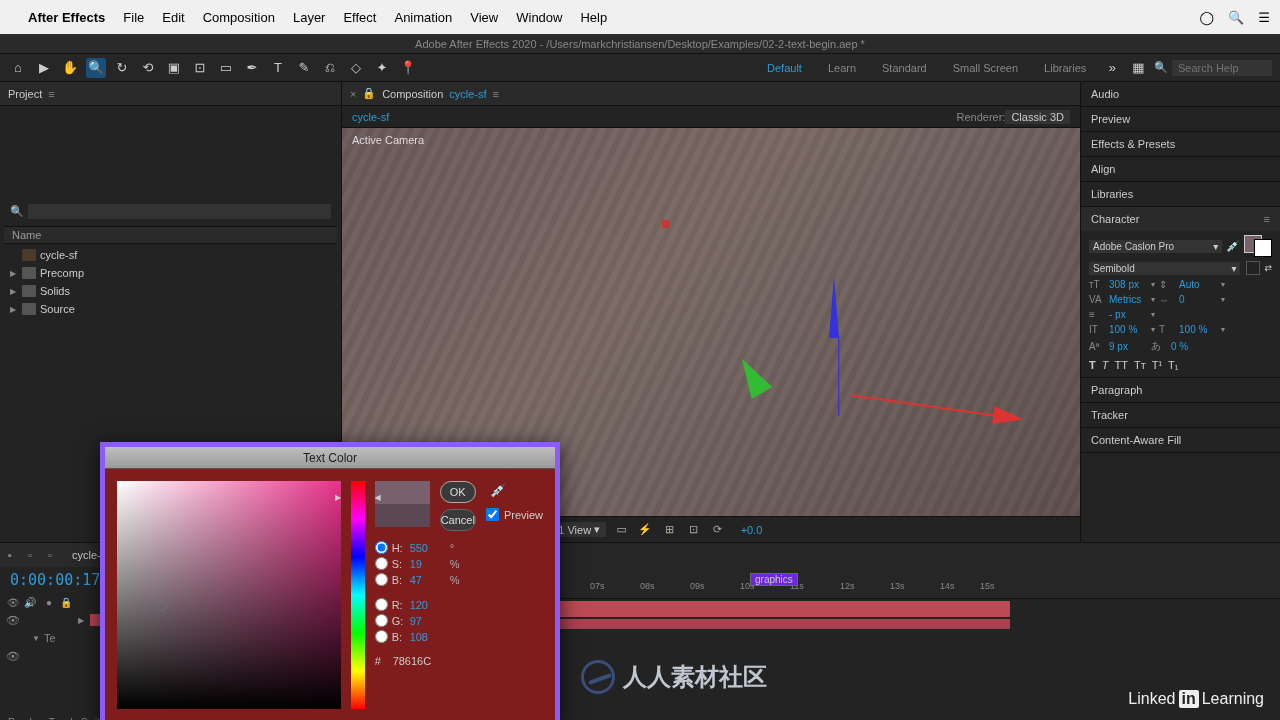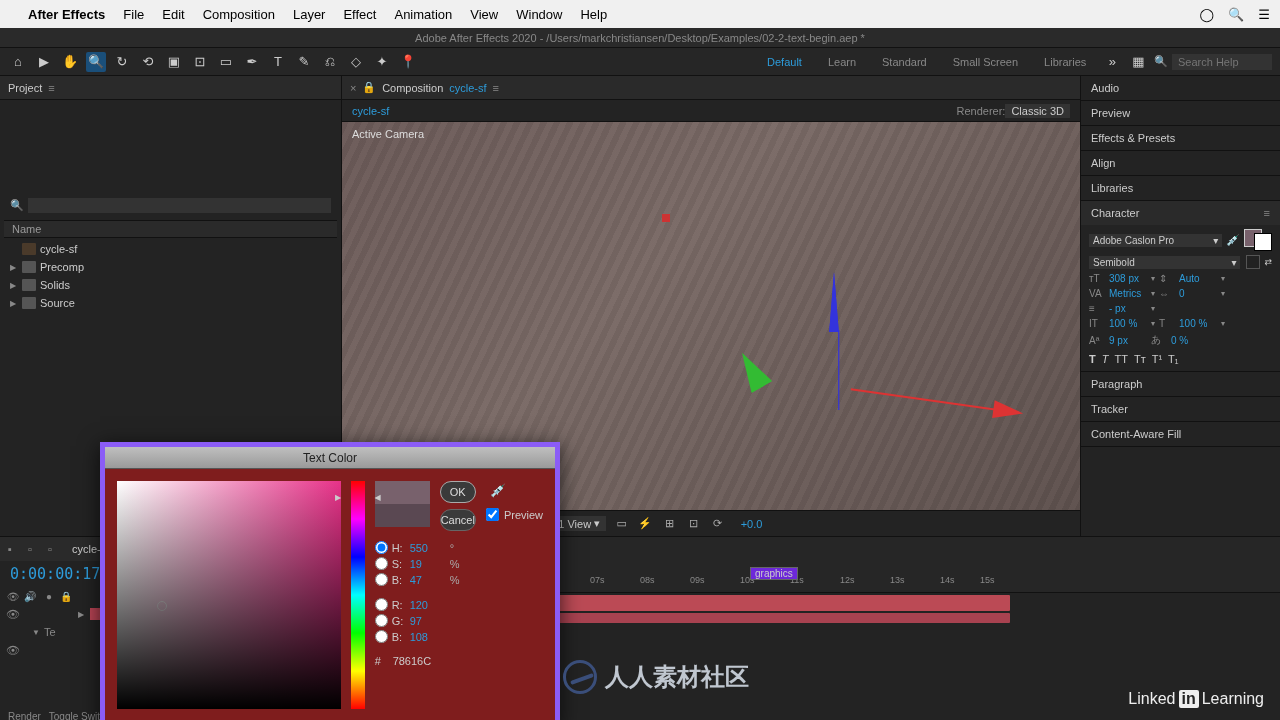--- a/index.html
+++ b/index.html
@@ -1,17 +1,17 @@
 <!DOCTYPE html>
 <html><head>
 <meta charset="utf-8">
 <style>
 * { margin: 0; padding: 0; box-sizing: border-box; font-family: -apple-system, "Segoe UI", Arial, sans-serif; user-select: none; }
 body { width: 1280px; height: 720px; background: #1e1e1e; color: #ccc; font-size: 11px; overflow: hidden; position: relative; }
-.menubar { height: 28px; background: #f0f0f0; color: #000; display: flex; align-items: center; padding: 0 10px; gap: 18px; font-size: 13px; }
+.menubar { height: 34px; background: #f0f0f0; color: #000; display: flex; align-items: center; padding: 0 10px; gap: 18px; font-size: 13px; }
 .menubar .apple { font-size: 14px; }
 .menubar .app-name { font-weight: 600; }
 .menubar .right { margin-left: auto; display: flex; gap: 14px; }
 .titlebar { height: 20px; background: #2a2a2a; color: #888; text-align: center; line-height: 20px; font-size: 11px; border-bottom: 1px solid #111; }
 .toolbar { height: 28px; background: #262626; display: flex; align-items: center; padding: 0 8px; gap: 6px; border-bottom: 1px solid #111; }
 .tool-icon { width: 20px; height: 20px; display: flex; align-items: center; justify-content: center; color: #ccc; font-size: 13px; cursor: pointer; }
 .tool-icon.active { background: #1a4f7a; border-radius: 2px; }
 .toolbar .spacer { flex: 1; }
 .workspace-tab { padding: 3px 10px; color: #888; cursor: pointer; }
 .workspace-tab.active { color: #2d9cdb; }
@@ -115,21 +115,21 @@
 .cd-btn { height: 22px; border: 1px solid #666; border-radius: 11px; background: #3a3a3a; color: #ddd; display: flex; align-items: center; justify-content: center; cursor: pointer; }
 .cd-btn.primary { border-color: #aaa; }
 .cd-values { margin-top: 6px; display: flex; flex-direction: column; gap: 3px; }
 .cd-val { display: flex; align-items: center; gap: 4px; }
 .cd-val input[type=radio] { margin: 0; }
 .cd-val .vl { width: 14px; color: #ccc; }
 .cd-val .vv { color: #2d9cdb; width: 36px; }
 .cd-val .vu { color: #aaa; }
 .cd-eyedrop { color: #ccc; margin: 2px 0 2px 4px; font-size: 13px; }
 .cd-preview { display: flex; align-items: center; gap: 5px; margin-top: 2px; }
-.watermark { position: absolute; left: 563px; top: 660px; color: rgba(220,228,238,0.85); font-size: 24px; font-weight: 600; display: flex; align-items: center; gap: 8px; }
+.watermark { position: absolute; left: 581px; top: 660px; color: rgba(220,228,238,0.85); font-size: 24px; font-weight: 600; display: flex; align-items: center; gap: 8px; }
 .watermark .circ { width: 34px; height: 34px; border: 3px solid #3a4e7a; border-radius: 50%; position: relative; }
 .watermark .circ::after { content: ""; position: absolute; left: 4px; top: 14px; width: 24px; height: 4px; background: #3a4e7a; transform: rotate(-20deg); border-radius: 2px; }
 .linkedin { position: absolute; right: 16px; bottom: 12px; color: #eee; font-size: 16px; font-weight: 500; display: flex; align-items: center; gap: 3px; }
 .linkedin .box { background: #eee; color: #232323; padding: 0 3px; font-weight: 700; border-radius: 2px; }
 </style>
 </head>
 <body>
 
 <div class="menubar">
   <span class="apple"></span>

